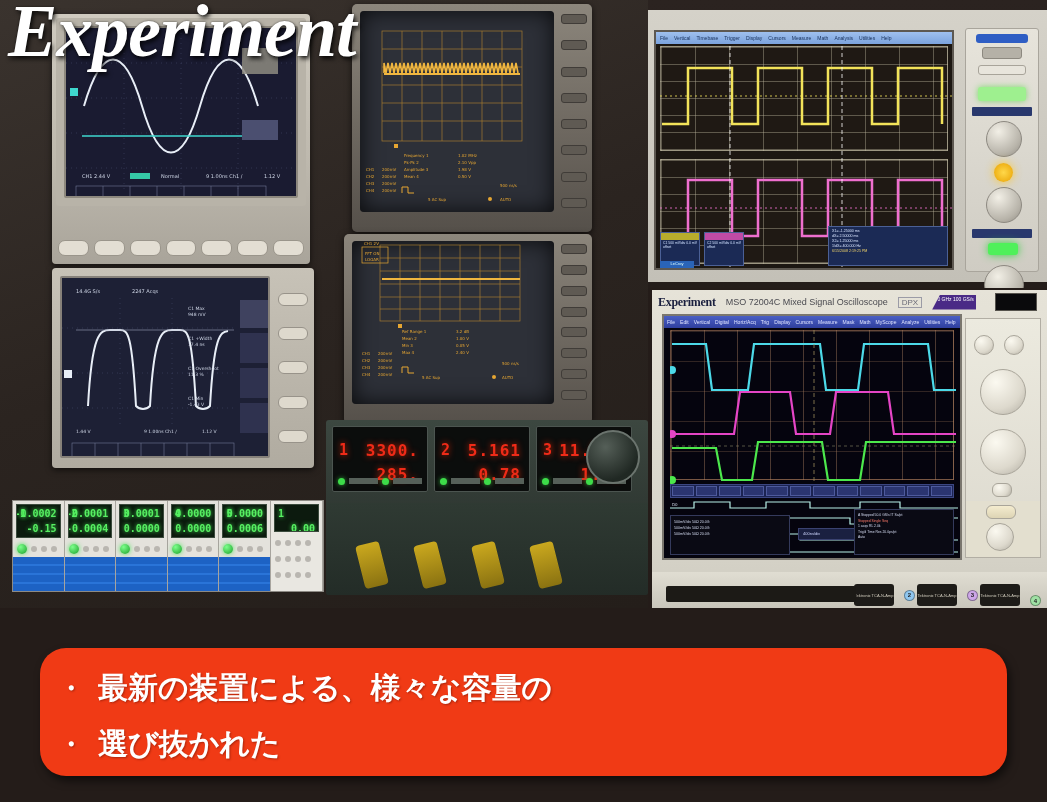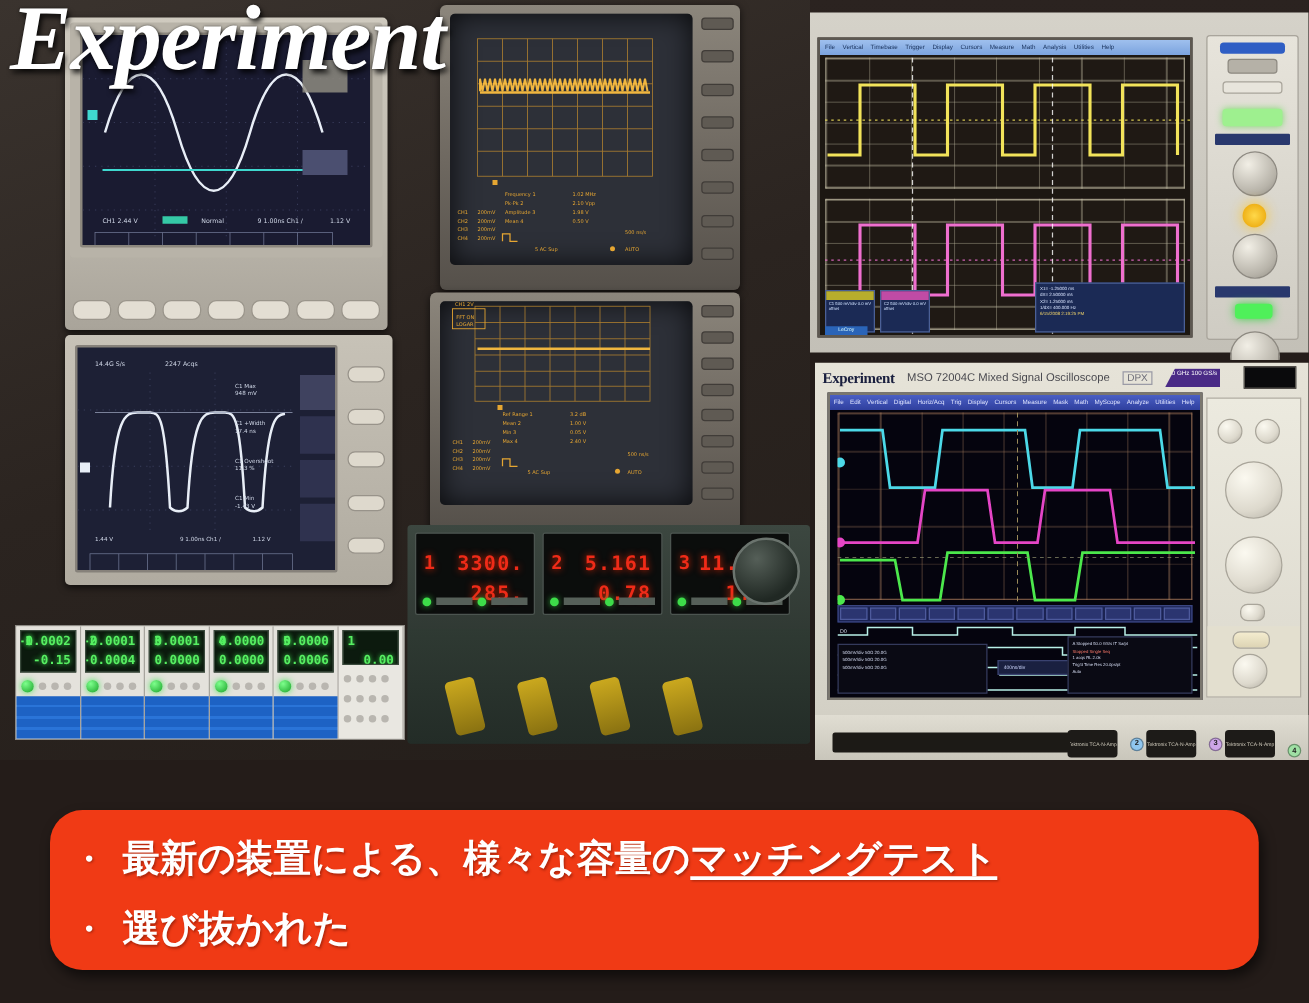--- a/index.html
+++ b/index.html
@@ -806,21 +806,20 @@
       </div>
     </div>
   </div>
 
   <div class="title">Experiment</div>
 
   <div class="banner">
     <div class="bline">
       <span class="bul">・</span>
       <span>最新の装置による、様々な容量の </span>
-      <span class="ul">マッチングテスト</span>
     </div>
     <div class="bline">
       <span class="bul">・</span>
       <span>選び抜かれた </span>
     </div>
   </div>
 
 </div>
 
 </body></html>

